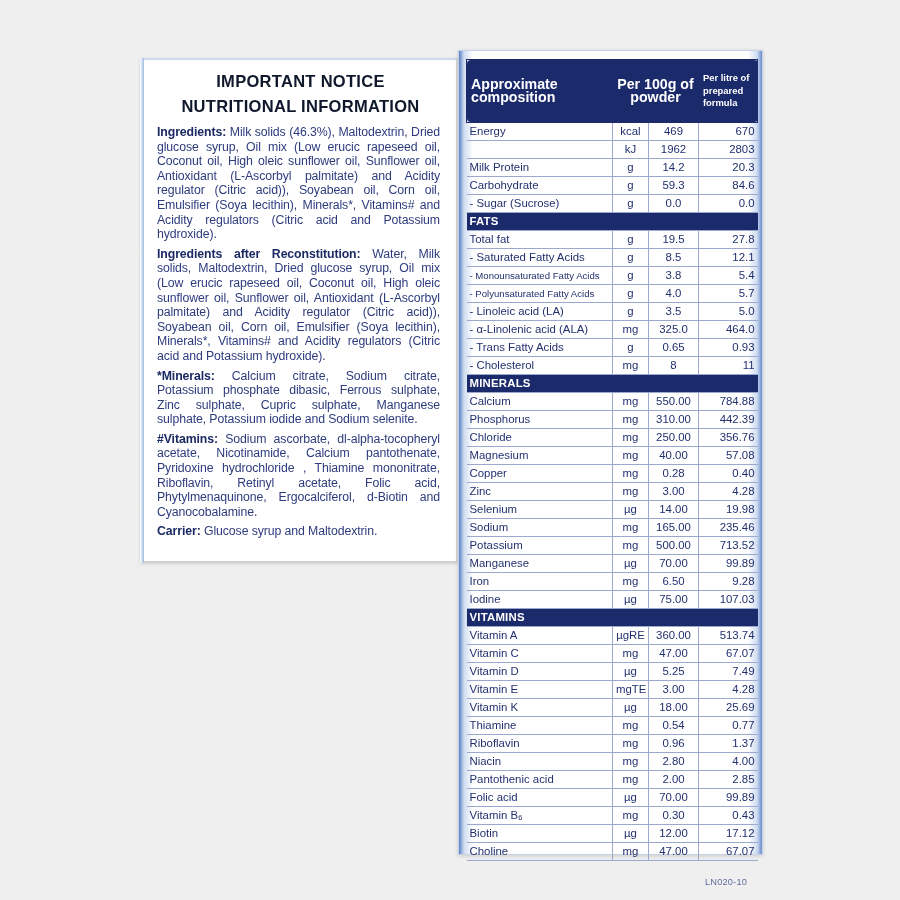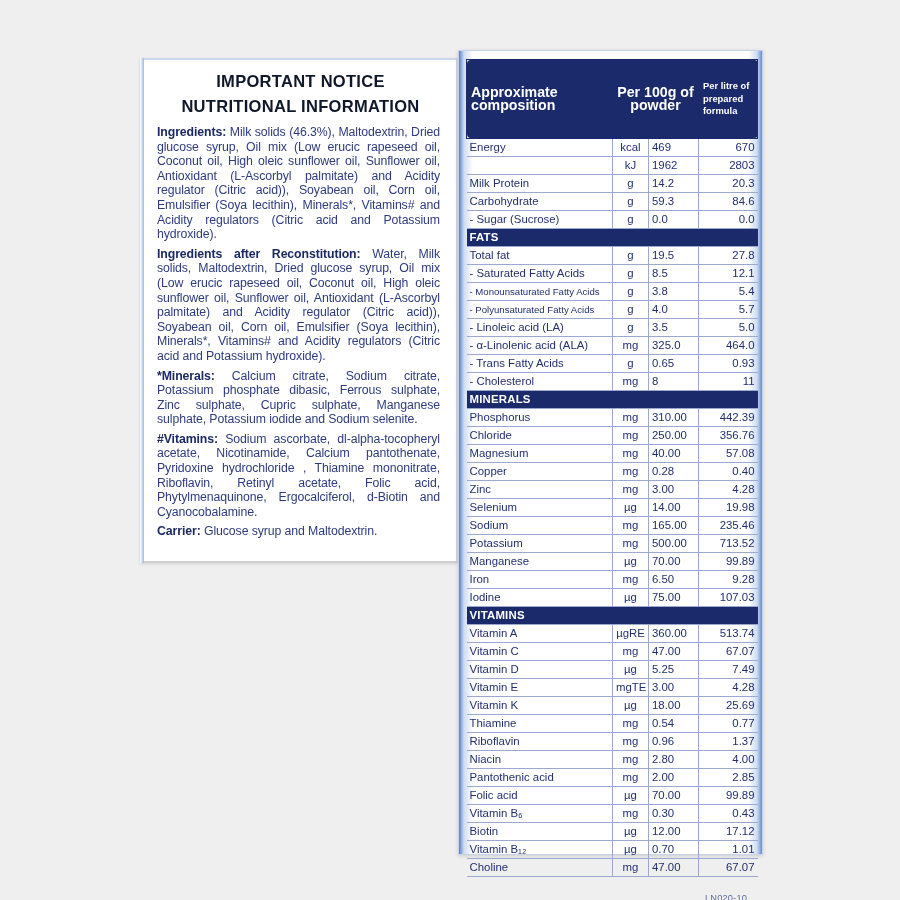--- a/index.html
+++ b/index.html
@@ -84,41 +84,41 @@
   #nutri-table col.c-label { width: 146px; }
   #nutri-table col.c-unit  { width: 36px; }
   #nutri-table col.c-v1    { width: 50px; }
   #nutri-table col.c-v2    { width: 59px; }
 
   #nutri-table th {
     background: #1b2a6b;
     color: #ffffff;
     font-weight: bold;
     vertical-align: middle;
-    padding: 20px 4px;
+    padding: 12px 4px;
     border: 1px solid #1b2a6b;
     line-height: 12.5px;
   }
   th.h-label { text-align: left; font-size: 14.2px; line-height: 15px; padding-left: 6px;
     border-top-left-radius: 4px; border-bottom-left-radius: 4px;}
   th.h-mid { text-align: center; font-size: 14.2px; line-height: 15px; }
   th.h-right { text-align: left; font-size: 9.4px; line-height: 10.3px; padding-left: 5px;
     border-top-right-radius: 4px; border-bottom-right-radius: 4px;}
 
   #nutri-table td {
     border-bottom: 1px solid #9aa9cd;
     padding: 1px 3px 1px 3px;
     height: 15px;
     line-height: 13px;
     white-space: nowrap;
     overflow: hidden;
   }
   td.lbl { text-align: left; padding-left: 4px; border-right: 1px solid #9aa9cd; }
   td.unit { text-align: center; border-right: 1px solid #9aa9cd; }
-  td.val { text-align: left; padding-right: 4px; border-right: 1px solid #9aa9cd; margin-left: 34px; }
+  td.val { text-align: center; padding-right: 4px; border-right: 1px solid #9aa9cd; margin-left: 34px; }
   td.val2 { text-align: right; padding-right: 4px; }
   tr.indent2 td.lbl { padding-left: 16px; }
   tr.small td.lbl { font-size: 9.6px; }
   tr.blankrow td.lbl { border-right: 1px solid #9aa9cd; }
 
   tr.section td {
     background: #1b2a6b;
     color: #ffffff;
     font-weight: bold;
     font-size: 11.4px;
@@ -245,20 +245,26 @@
         <tr class="">
           <td class="lbl">- Cholesterol</td>
           <td class="unit">mg</td>
           <td class="val">8</td>
           <td class="val2">11</td>
         </tr>
         <tr class="section">
           <td colspan="4">MINERALS</td>
         </tr>
         <tr class="">
+          <td class="lbl">Calcium</td>
+          <td class="unit">mg</td>
+          <td class="val">550.00</td>
+          <td class="val2">784.88</td>
+        </tr>
+        <tr class="">
           <td class="lbl">Phosphorus</td>
           <td class="unit">mg</td>
           <td class="val">310.00</td>
           <td class="val2">442.39</td>
         </tr>
         <tr class="">
           <td class="lbl">Chloride</td>
           <td class="unit">mg</td>
           <td class="val">250.00</td>
           <td class="val2">356.76</td>
@@ -386,26 +392,20 @@
           <td class="val">0.30</td>
           <td class="val2">0.43</td>
         </tr>
         <tr class="">
           <td class="lbl">Biotin</td>
           <td class="unit">µg</td>
           <td class="val">12.00</td>
           <td class="val2">17.12</td>
         </tr>
         <tr class="">
-          <td class="lbl">Vitamin B₁₂</td>
-          <td class="unit">µg</td>
-          <td class="val">0.70</td>
-          <td class="val2">1.01</td>
-        </tr>
-        <tr class="">
           <td class="lbl">Choline</td>
           <td class="unit">mg</td>
           <td class="val">47.00</td>
           <td class="val2">67.07</td>
         </tr>
       </tbody>
   </table>
   <div class="footer-code">LN020-10</div>
 </div>
 

